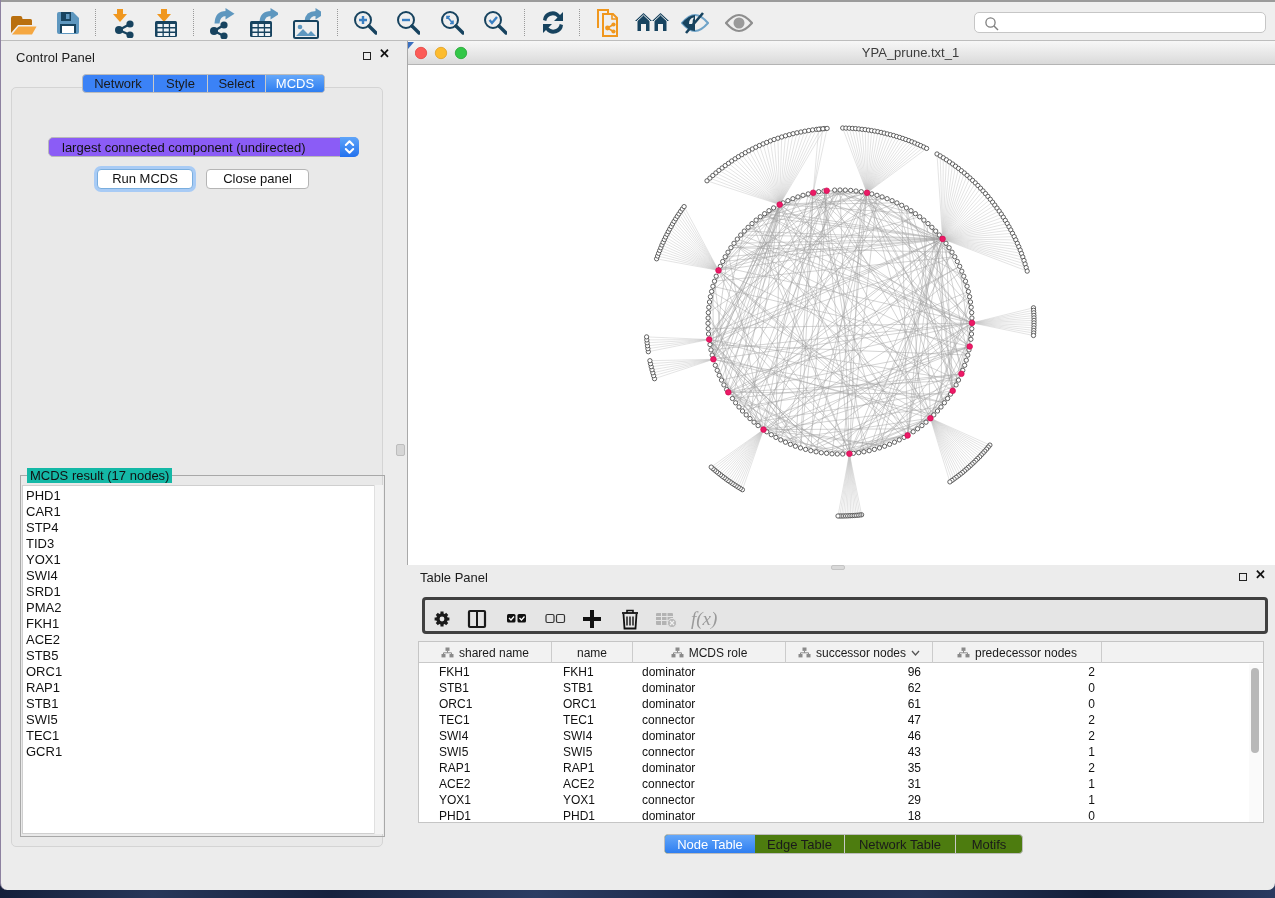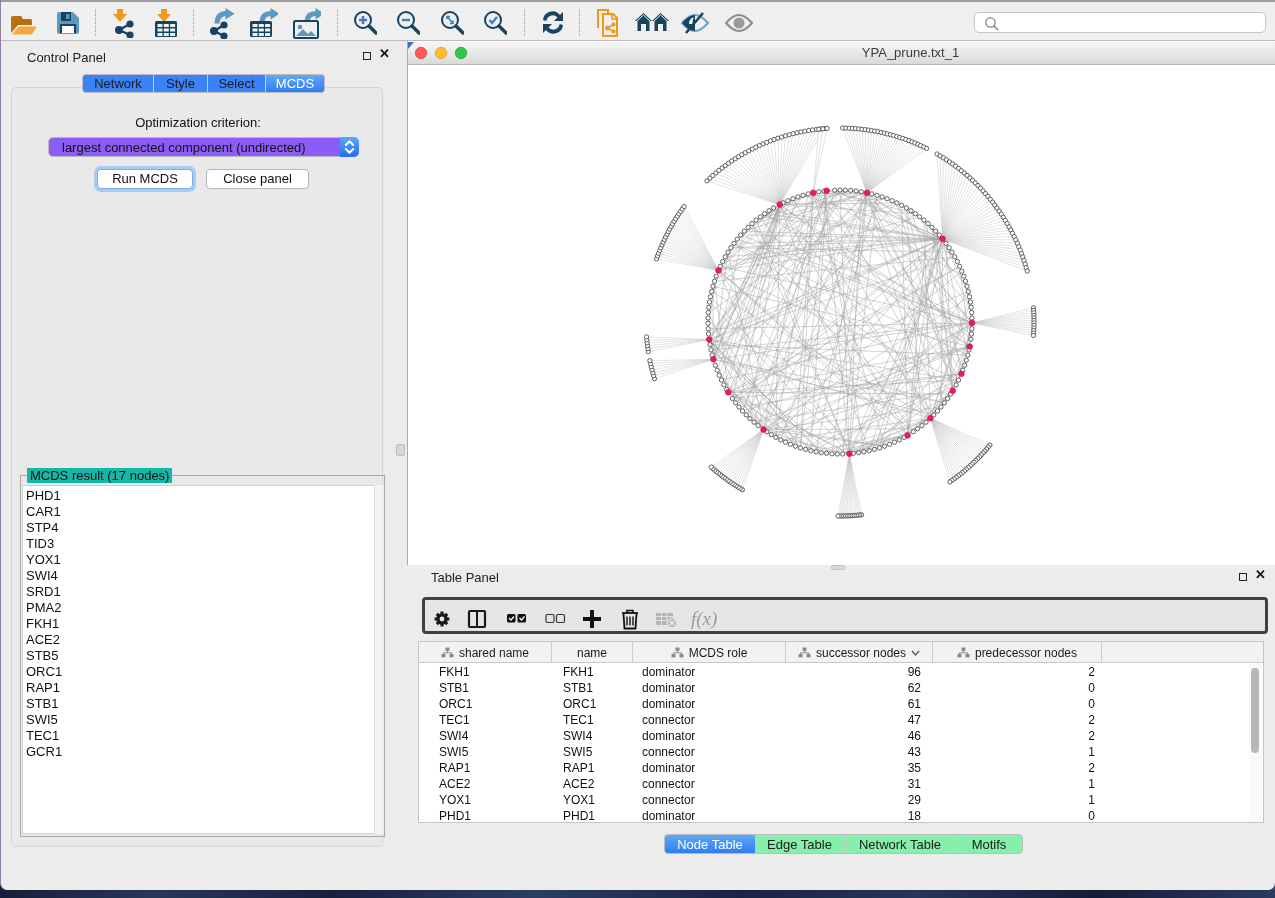--- a/index.html
+++ b/index.html
@@ -16,21 +16,21 @@
 #searchbox { position:absolute; left:973px; top:10px; width:292px; height:21px; background:#fff;
   border:1px solid #c6c6c6; border-radius:5px; }
 
 #cpanel { position:absolute; left:0; top:43px; width:392px; height:816px; background:#ececec; }
 #netpanel { position:absolute; left:406px; top:41px; width:869px; height:524px; background:#fff; border-left:1px solid #a9a9a9;}
 #nettitle { position:absolute; left:0; top:0; width:869px; height:24px;
   background:linear-gradient(#f7f7f7,#e3e3e3 70%,#d9d9d9); border-bottom:1px solid #b4b4b4; }
 #netview { position:absolute; left:0; top:25px; width:869px; height:499px; background:#fff; }
 #vsplit { position:absolute; left:392px; top:43px; width:14px; height:816px; background:#ececec; }
 #tpanel { position:absolute; left:406px; top:570px; width:869px; height:289px; background:#ececec; }
-.paneltitle { font-size:13px; color:#1d1d1d;margin-left:11px; }
+.paneltitle { font-size:13px; color:#1d1d1d; }
 .winbtn-sq { width:8px; height:8px; border:1.4px solid #222; display:inline-block; }
 .winbtn-x { font-size:13px; font-weight:700; color:#111; }
 
 #cp-tabs { position:absolute; left:81px; top:31px; height:19px; display:flex;
   border:1px solid #bcbcbc; border-radius:4px; background:#3b82f6; overflow:hidden; z-index:3; }
 .cp-tab { font-size:13px; color:#1a1a1a; text-align:center; line-height:18px; border-right:1px solid #c9c9c9;}
 .cp-tab.sel { background:linear-gradient(#64a7f9,#2e7ef1); color:#fff; border-right:none; }
 #cp-box { position:absolute; left:10px; top:44px; width:372px; height:760px;
   background:#e9e9e9; border:1px solid #d4d4d4; border-radius:5px; }
 #optlabel { position:absolute; left:0; top:27px; width:372px; text-align:center; font-size:13px; color:#111; }
@@ -52,21 +52,21 @@
 #tbl { position:absolute; left:11px; top:71px; width:846px; height:182px; overflow:hidden; background:#fff; border:1px solid #c5c5c5; }
 #tbl-head { position:absolute; left:0; top:0; width:844px; height:21px; background:#f2f2f2; border-bottom:1px solid #c9c9c9; display:flex; }
 .th { position:relative; height:21px; border-right:1px solid #cccccc; font-size:12px; color:#1a1a1a;
   display:flex; align-items:center; justify-content:center; gap:5px; }
 .tr { position:absolute; left:0; width:844px; height:16px; font-size:12px; color:#111; }
 .td { position:absolute; top:1px; }
 .num { text-align:right; }
 #tbl-sb { position:absolute; right:1px; top:22px; width:13px; height:159px; background:#fafafa; }
 #tbl-thumb { position:absolute; right:3px; top:4px; width:8px; height:85px; background:#b8b8b8; border-radius:4px; }
 #bot-tabs { position:absolute; left:257px; top:264px; height:20px; display:flex;
-  border:1px solid #bcbcbc; border-radius:4px; background:#86efac; overflow:hidden; }
+  border:1px solid #bcbcbc; border-radius:4px; background:#4d7c0f; overflow:hidden; }
 
 #statusbar { position:absolute; left:0; top:859px; width:1275px; height:31px; background:#efefef; border-top:1px solid #c2c2c2; }
 #listbtn { position:absolute; left:12px; top:7px; width:27px; height:21px; background:#fafafa; border:1px solid #a9a9a9; }
 #membtn { position:absolute; right:11px; top:6px; width:74px; height:23px; background:#f9f9f9; border:1px solid #a9a9a9;
   font-size:12px; color:#111; }
 </style></head><body>
 <div id="win">
 <div id="toolbar">
       <div class="tsep" style="left:94px"></div>
       <div class="tsep" style="left:192px"></div>
@@ -198,21 +198,20 @@
 <div class="paneltitle" style="position:absolute;left:15px;top:7px">Control Panel</div>
 <div style="position:absolute;left:362px;top:9px" class="winbtn-sq"></div>
 <div style="position:absolute;left:378px;top:3px" class="winbtn-x">✕</div>
 <div id="cp-tabs">
         <div class="cp-tab" style="width:71px">Network</div>
         <div class="cp-tab" style="width:54px">Style</div>
         <div class="cp-tab" style="width:58px">Select</div>
         <div class="cp-tab sel" style="width:58px">MCDS</div>
       </div>
 <div id="cp-box">
-  <div id="optlabel">Optimization criterion:</div>
   <div id="dropdown">largest connected component (undirected)
     <div id="dd-step"><svg width="19" height="20" viewBox="0 0 19 20">
     <path d="M5.8 8 L9.5 4.2 L13.2 8 M5.8 12 L9.5 15.8 L13.2 12" stroke="#fff" stroke-width="2" fill="none" stroke-linecap="round" stroke-linejoin="round"></path>
             </svg></div>
   </div>
   <div class="btn" style="left:85px;width:96px;box-shadow:0 0 0 3px #a8cbf5;border-color:#7aaede">Run MCDS</div>
   <div class="btn" style="left:194px;width:103px">Close panel</div>
   <div id="fieldset">
     <div id="fs-legend">MCDS result (17 nodes)</div>
     <div id="mcds-list">PHD1<br>CAR1<br>STP4<br>TID3<br>YOX1<br>SWI4<br>SRD1<br>PMA2<br>FKH1<br>ACE2<br>STB5<br>ORC1<br>RAP1<br>STB1<br>SWI5<br>TEC1<br>GCR1</div>

